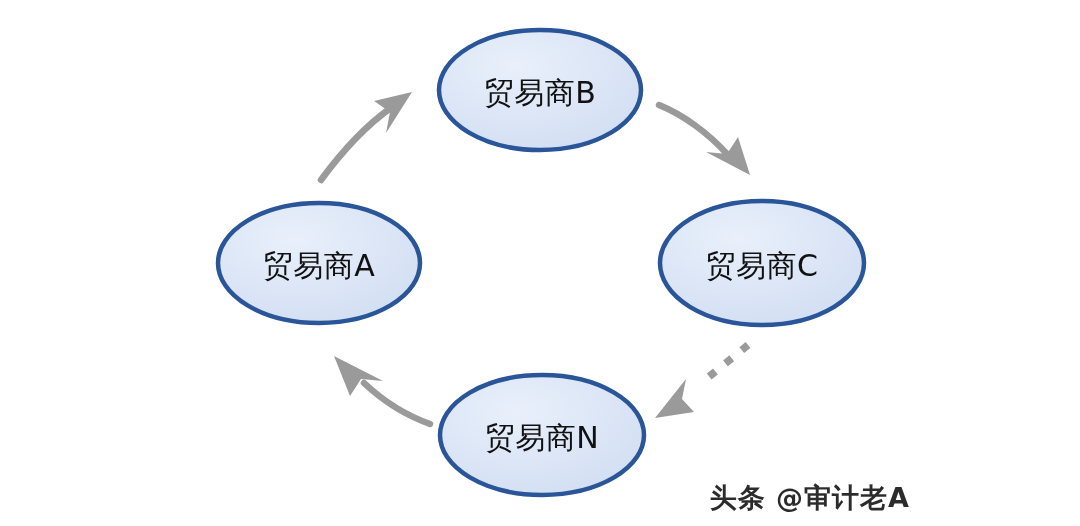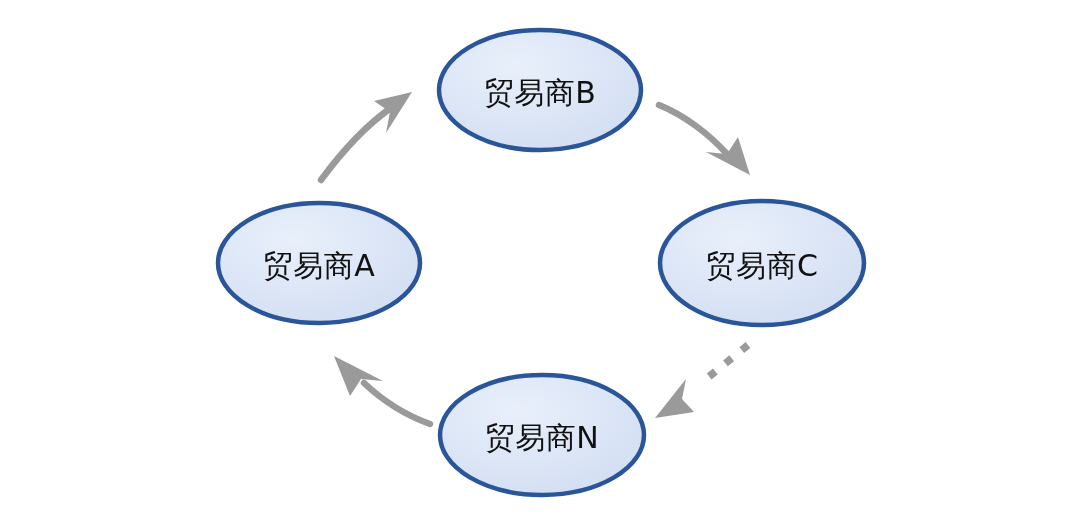--- a/index.html
+++ b/index.html
@@ -107,14 +107,15 @@
       </g>
 
       <g>
         <ellipse cx="319" cy="263" rx="101" ry="60" fill="url(#nodeFill)" stroke="#2a5699" stroke-width="4.5"></ellipse>
         <text class="node-label" x="319" y="265">贸易商A</text>
       </g>
 
     </g>
   </svg>
 
+  <div class="watermark">头条 @审计老A</div>
 
 </div>
 
 </body></html>

